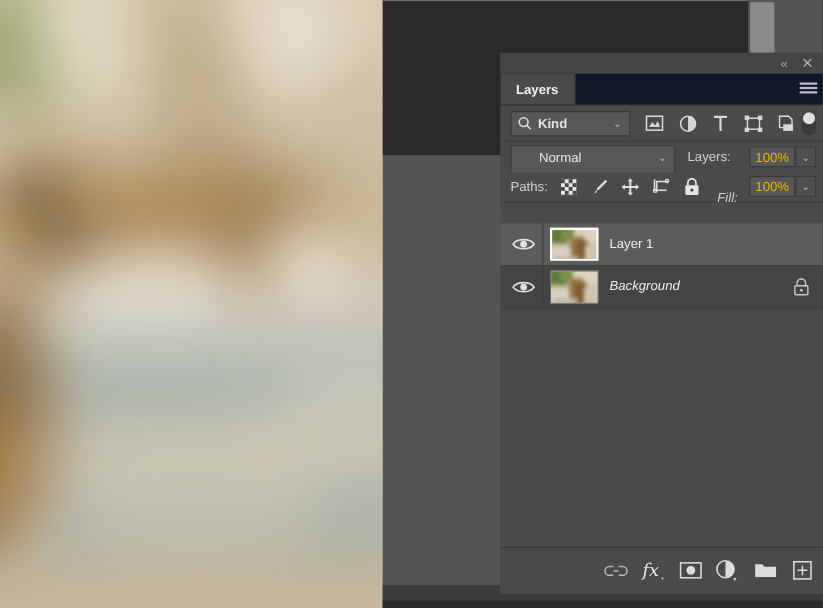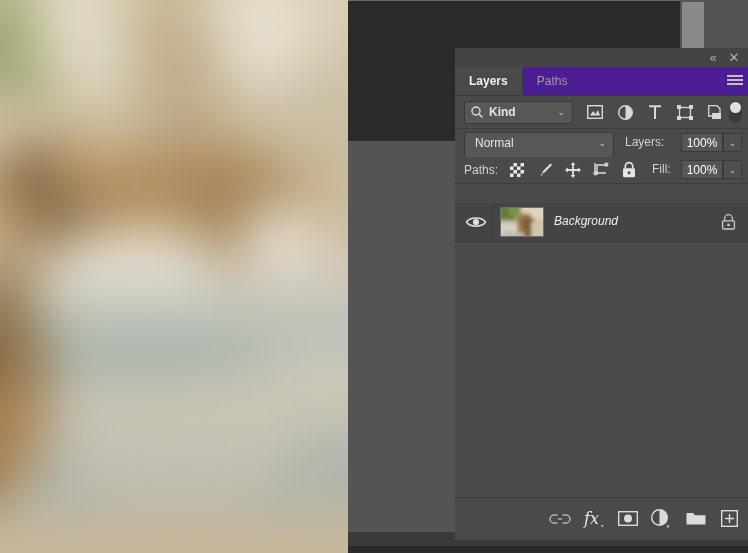--- a/index.html
+++ b/index.html
@@ -58,21 +58,21 @@
   }
   .titlebar .ico{
     position:absolute;top:3px;width:16px;height:14px;
     color:#b4b4b4;font-size:12px;line-height:14px;text-align:center;cursor:pointer;
   }
   .titlebar .collapse{right:28px;letter-spacing:-2px;}
   .titlebar .close{right:6px;font-size:13px;}
 
   
   .tabbar{
-    position:relative;height:28px;background:#4c1d95;
+    position:relative;height:28px;background:#0f172a;
     border-bottom:1px solid #3a3a3a;
   }
   .tab{
     float:left;height:28px;line-height:28px;padding:0 14px;
     font-size:12px;color:#9e9e9e;cursor:pointer;
     border-right:1px solid #3a3a3a;
   }
   .tab.active{background:#4a4a4a;color:#f0f0f0;font-weight:bold;}
   .menu-btn{
     position:absolute;right:5px;top:8px;width:16px;height:12px;cursor:pointer;
@@ -107,31 +107,31 @@
     background:#e0e0e0;
   }
 
   
   .blendrow{
     position:relative;height:28px;background:#4a4a4a;
   }
   .blend-select{
     position:absolute;left:9px;top:3px;width:150px;height:32px;
     background:#575757;border:1px solid #383838;border-radius:2px;
-    line-height:21px;font-size:12px;color:#e6e6e6;padding-left:10px;
+    line-height:21px;font-size:12px;color:#e6e6e6;padding-left:25px;
     box-sizing:border-box;
   }
   .blend-select .chev{position:absolute;right:7px;top:0;color:#c9c9c9;font-size:9px;}
   .lbl-right{
     position:absolute;top:4px;font-size:12px;color:#d2d2d2;line-height:19px;
   }
   .numbox{
     position:absolute;top:4px;height:19px;line-height:19px;width:42px;
     background:#565656;border:1px solid #3a3a3a;box-sizing:border-box;
-    text-align:center;font-size:12px;color:#ffffff;
+    text-align:center;font-size:12px;color:#eab308;
   }
   .numchev{
     position:absolute;top:4px;height:19px;width:19px;line-height:19px;
     background:#4f4f4f;border:1px solid #3a3a3a;box-sizing:border-box;
     text-align:center;color:#c5c5c5;font-size:9px;cursor:pointer;
   }
 
   
   .lockrow{
     position:relative;height:26px;background:#4a4a4a;
@@ -229,21 +229,20 @@
 
 <div id="panel">
 
   <div class="titlebar">
     <div class="ico collapse">«</div>
     <div class="ico close">✕</div>
   </div>
 
   <div class="tabbar">
     <div class="tab active">Layers</div>
-    <div class="tab">Paths</div>
     <div class="menu-btn">
       <i></i>
         <i></i>
         <i></i>
     </div>
   </div>
 
   <div class="filterrow">
     <div class="kind-select">
       <span class="mag">
@@ -343,27 +342,48 @@
       </div>
       <div class="lockico">
         <svg width="14" height="16" viewBox="0 0 14 16" style="position:absolute;left:7px;top:5px;">
           <path d="M3.3 6.5 V4.3 A3.7 3.7 0 0 1 10.7 4.3 V6.5" fill="none" stroke="#e6e6e6" stroke-width="1.6"></path>
           <rect x="1" y="6.3" width="12" height="9" rx="1.2" fill="#e6e6e6"></rect>
           <circle cx="7" cy="10.8" r="1.5" fill="#4a4a4a"></circle>
         </svg>
       </div>
     </div>
 
-    <div class="lbl-right" style="left:197px;top:3px;">Fill:</div>
+    <div class="lbl-right" style="left:197px;top:14px;font-style:italic;">Fill:</div>
     <div class="numbox" style="left:226px;top:3px;">100%</div>
     <div class="numchev" style="left:268px;top:3px;">⌄</div>
   </div>
 
   <div class="layerlist">
 
+    <div class="layerrow selected">
+      <div class="eye">
+        <svg width="22" height="16" viewBox="0 0 22 16">
+          <path d="M1.5 8 C5 2.5, 17 2.5, 20.5 8 C17 13.5, 5 13.5, 1.5 8 Z" fill="none" stroke="#e0e0e0" stroke-width="1.5"></path>
+          <circle cx="11" cy="8" r="3.1" fill="#e0e0e0"></circle>
+        </svg>
+      </div>
+      <div class="eye-sep"></div>
+      <div class="thumb sel">
+        <div class="tb" style="left:-4px;top:-4px;width:50px;height:36px;background:#cdbfa4;"></div>
+        <div class="tb" style="left:-2px;top:-2px;width:16px;height:14px;background:#5e7a36;"></div>
+        <div class="tb" style="left:8px;top:-3px;width:14px;height:12px;background:#7a9148;"></div>
+        <div class="tb" style="left:20px;top:-2px;width:24px;height:14px;background:#ded4c2;"></div>
+        <div class="tb" style="left:16px;top:6px;width:13px;height:24px;background:#9a7748;"></div>
+        <div class="tb" style="left:22px;top:10px;width:10px;height:20px;background:#7d5c33;"></div>
+        <div class="tb" style="left:-2px;top:16px;width:18px;height:16px;background:#d8d2c6;"></div>
+        <div class="tb" style="left:30px;top:14px;width:16px;height:18px;background:#cfc5b2;"></div>
+        <div class="tb" style="left:2px;top:24px;width:22px;height:10px;background:#bfb8a8;"></div>
+      </div>
+      <div class="lname">Layer 1</div>
+    </div>
 
     <div class="layerrow">
       <div class="eye">
         <svg width="22" height="16" viewBox="0 0 22 16">
           <path d="M1.5 8 C5 2.5, 17 2.5, 20.5 8 C17 13.5, 5 13.5, 1.5 8 Z" fill="none" stroke="#e0e0e0" stroke-width="1.5"></path>
           <circle cx="11" cy="8" r="3.1" fill="#e0e0e0"></circle>
         </svg>
       </div>
       <div class="eye-sep"></div>
       <div class="thumb">

